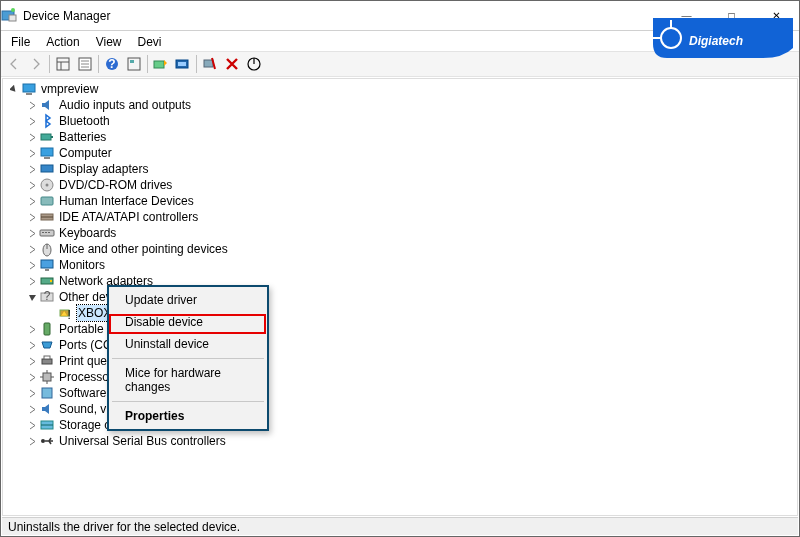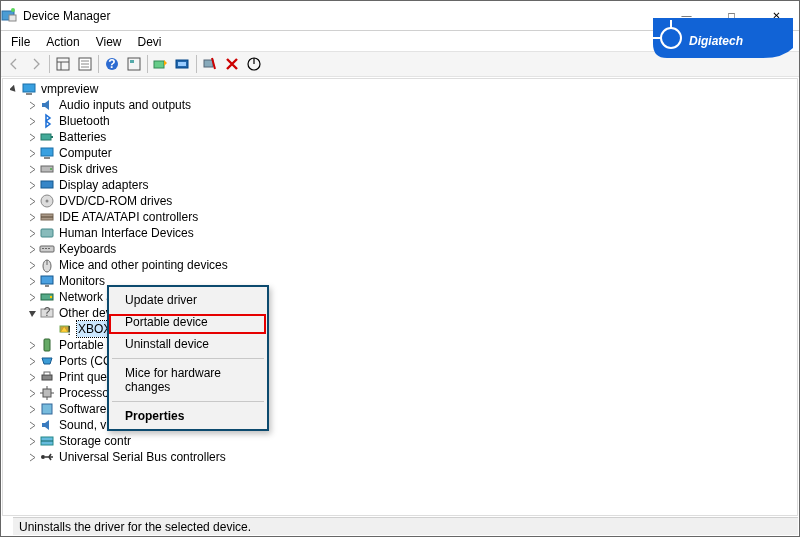--- a/index.html
+++ b/index.html
@@ -36,21 +36,21 @@
   .selected { background: #cce8ff; outline: 1px dotted #000; padding: 0 1px; }
 
   
   .context-menu { position: absolute; left: 106px; top: 284px; width: 162px; background: #f2f2f2; border: 2px solid #0c4a6e; box-shadow: 2px 3px 6px rgba(0,0,0,0.25); padding: 2px; }
   .cm-item { padding: 4px 14px; background: #f2f2f2; }
   .cm-sep { height: 1px; background: #c8c8c8; margin: 3px 1px; }
   .cm-item.bold { font-weight: bold; }
   .highlight-box { position: absolute; border: 2px solid #e60000; pointer-events: none; left: 108px; top: 313px; width: 157px; height: 20px; }
 
   
-  .statusbar { position: absolute; left: 12px; right: 1px; bottom: 1px; height: 18px; background: #f0f0f0; border-top: 1px solid #d0d0d0; padding: 2px 6px; font-size: 11px; }
+  .statusbar { position: absolute; left: 1px; right: 1px; bottom: 1px; height: 18px; background: #f0f0f0; border-top: 1px solid #d0d0d0; padding: 2px 6px; font-size: 11px; }
 
   
   .watermark { position: absolute; top: 17px; right: 6px; z-index: 50; }
 </style>
 </head>
 <body>
 
 <div class="titlebar">
   <span class="icon">
     <svg viewBox="0 0 16 16">
@@ -219,34 +219,20 @@
           <span class="label">Computer</span>
         </div>
         <div class="node">
           <span class="expander">
             <svg viewBox="0 0 9 9">
               <path d="M2 1 L7 4.5 L2 8" fill="none" stroke="#777" stroke-width="1"></path>
             </svg>
           </span>
           <span class="dev-icon">
             <svg viewBox="0 0 16 16">
-              <rect x="2" y="5" width="12" height="6" fill="#bbb" stroke="#666"></rect>
-              <circle cx="12" cy="8" r="1" fill="#4a4"></circle>
-            </svg>
-          </span>
-          <span class="label">Disk drives</span>
-        </div>
-        <div class="node">
-          <span class="expander">
-            <svg viewBox="0 0 9 9">
-              <path d="M2 1 L7 4.5 L2 8" fill="none" stroke="#777" stroke-width="1"></path>
-            </svg>
-          </span>
-          <span class="dev-icon">
-            <svg viewBox="0 0 16 16">
               <rect x="2" y="4" width="12" height="7" fill="#3686c8" stroke="#15598f"></rect>
             </svg>
           </span>
           <span class="label">Display adapters</span>
         </div>
         <div class="node">
           <span class="expander">
             <svg viewBox="0 0 9 9">
               <path d="M2 1 L7 4.5 L2 8" fill="none" stroke="#777" stroke-width="1"></path>
             </svg>
@@ -260,38 +246,38 @@
           <span class="label">DVD/CD-ROM drives</span>
         </div>
         <div class="node">
           <span class="expander">
             <svg viewBox="0 0 9 9">
               <path d="M2 1 L7 4.5 L2 8" fill="none" stroke="#777" stroke-width="1"></path>
             </svg>
           </span>
           <span class="dev-icon">
             <svg viewBox="0 0 16 16">
+              <rect x="2" y="4" width="12" height="8" rx="1" fill="#8bb" stroke="#488"></rect>
+            </svg>
+          </span>
+          <span class="label">Human Interface Devices</span>
+        </div>
+        <div class="node">
+          <span class="expander">
+            <svg viewBox="0 0 9 9">
+              <path d="M2 1 L7 4.5 L2 8" fill="none" stroke="#777" stroke-width="1"></path>
+            </svg>
+          </span>
+          <span class="dev-icon">
+            <svg viewBox="0 0 16 16">
               <rect x="2" y="5" width="12" height="6" fill="#a98" stroke="#765"></rect>
               <line x1="2" y1="8" x2="14" y2="8" stroke="#543"></line>
             </svg>
           </span>
           <span class="label">IDE ATA/ATAPI controllers</span>
-        </div>
-        <div class="node">
-          <span class="expander">
-            <svg viewBox="0 0 9 9">
-              <path d="M2 1 L7 4.5 L2 8" fill="none" stroke="#777" stroke-width="1"></path>
-            </svg>
-          </span>
-          <span class="dev-icon">
-            <svg viewBox="0 0 16 16">
-              <rect x="2" y="4" width="12" height="8" rx="1" fill="#8bb" stroke="#488"></rect>
-            </svg>
-          </span>
-          <span class="label">Human Interface Devices</span>
         </div>
         <div class="node">
           <span class="expander">
             <svg viewBox="0 0 9 9">
               <path d="M2 1 L7 4.5 L2 8" fill="none" stroke="#777" stroke-width="1"></path>
             </svg>
           </span>
           <span class="dev-icon">
             <svg viewBox="0 0 16 16">
               <rect x="1" y="5" width="14" height="6" rx="1" fill="#ccc" stroke="#666"></rect>
@@ -483,21 +469,21 @@
             </svg>
           </span>
           <span class="label">Universal Serial Bus controllers</span>
         </div>
       </div>
   </div>
 </div>
 
 <div class="context-menu">
   <div class="cm-item">Update driver</div>
-  <div class="cm-item">Portable device</div>
+  <div class="cm-item">Disable device</div>
   <div class="cm-item">Uninstall device</div>
   <div class="cm-sep"></div>
   <div class="cm-item">Mice for hardware changes</div>
   <div class="cm-sep"></div>
   <div class="cm-item bold">Properties</div>
 </div>
 <div class="highlight-box"></div>
 
 <div class="statusbar">
   <span>Uninstalls the driver for the selected device.</span>

